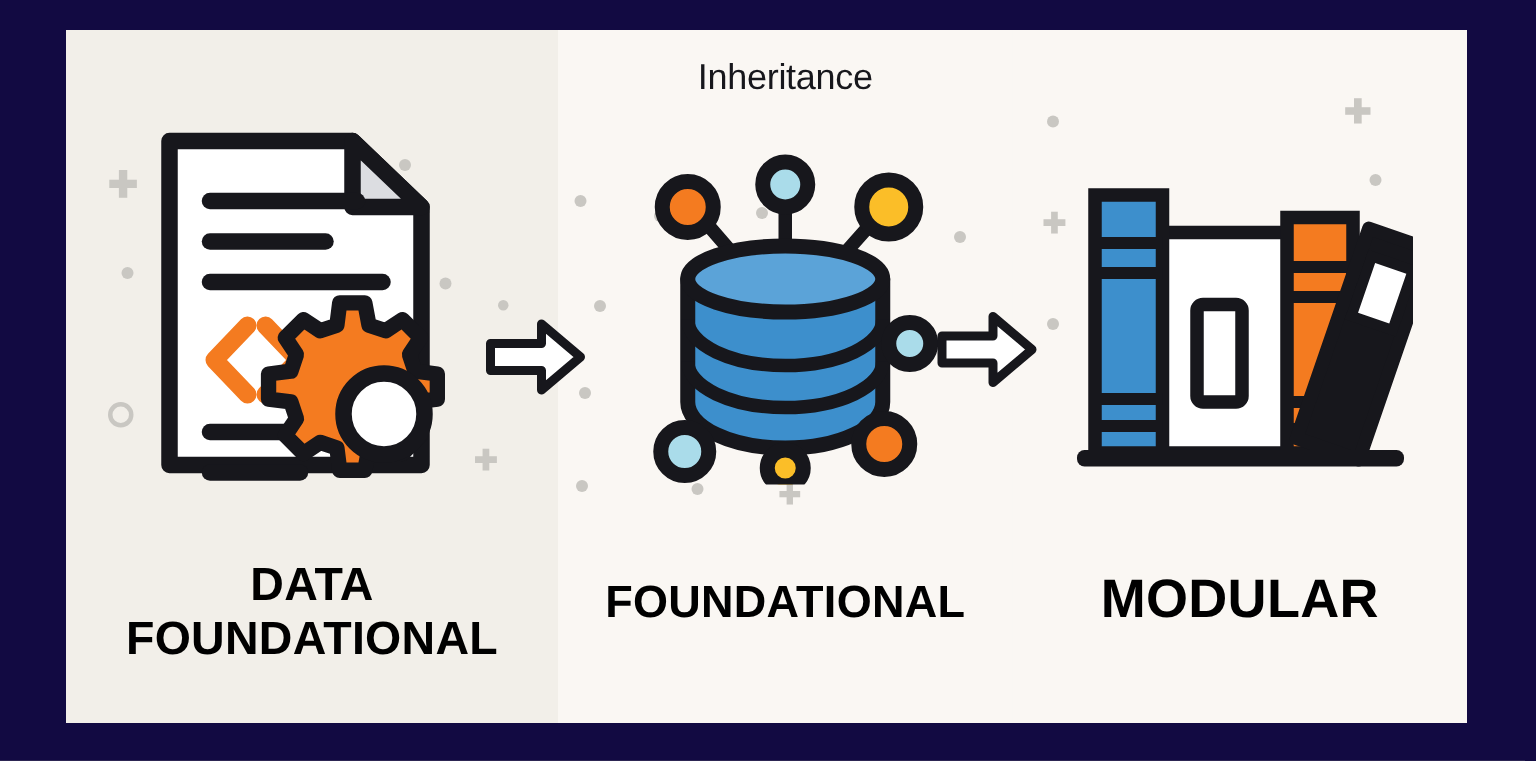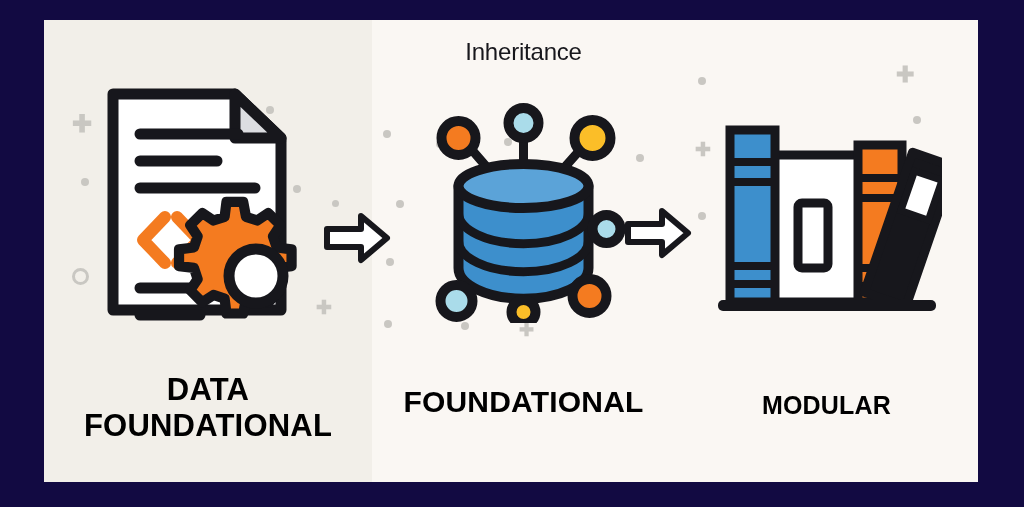--- a/index.html
+++ b/index.html
@@ -70,21 +70,21 @@
   .caption-left {
     bottom: 38px;
     font-size: 31px;
   }
   .caption-mid {
     bottom: 62px;
     font-size: 30px;
   }
   .caption-right {
     bottom: 62px;
-    font-size: 25px;
+    font-size: 36px;
   }
 
   
   .icon-wrap {
     position: absolute;
     left: 50%;
     transform: translateX(-50%);
   }
   .icon-doc   { top: 62px; width: 210px; height: 240px; }
   .icon-db    { top: 78px; width: 215px; height: 225px; }

